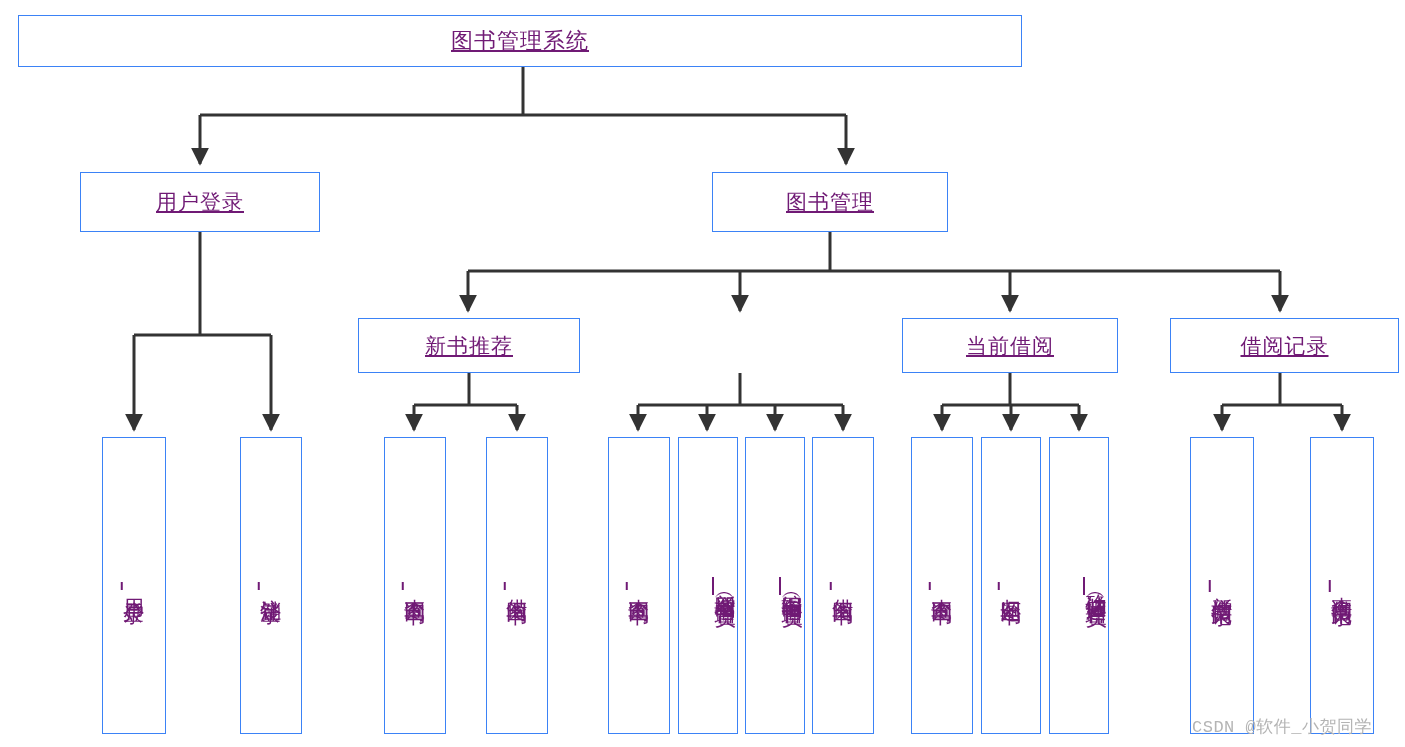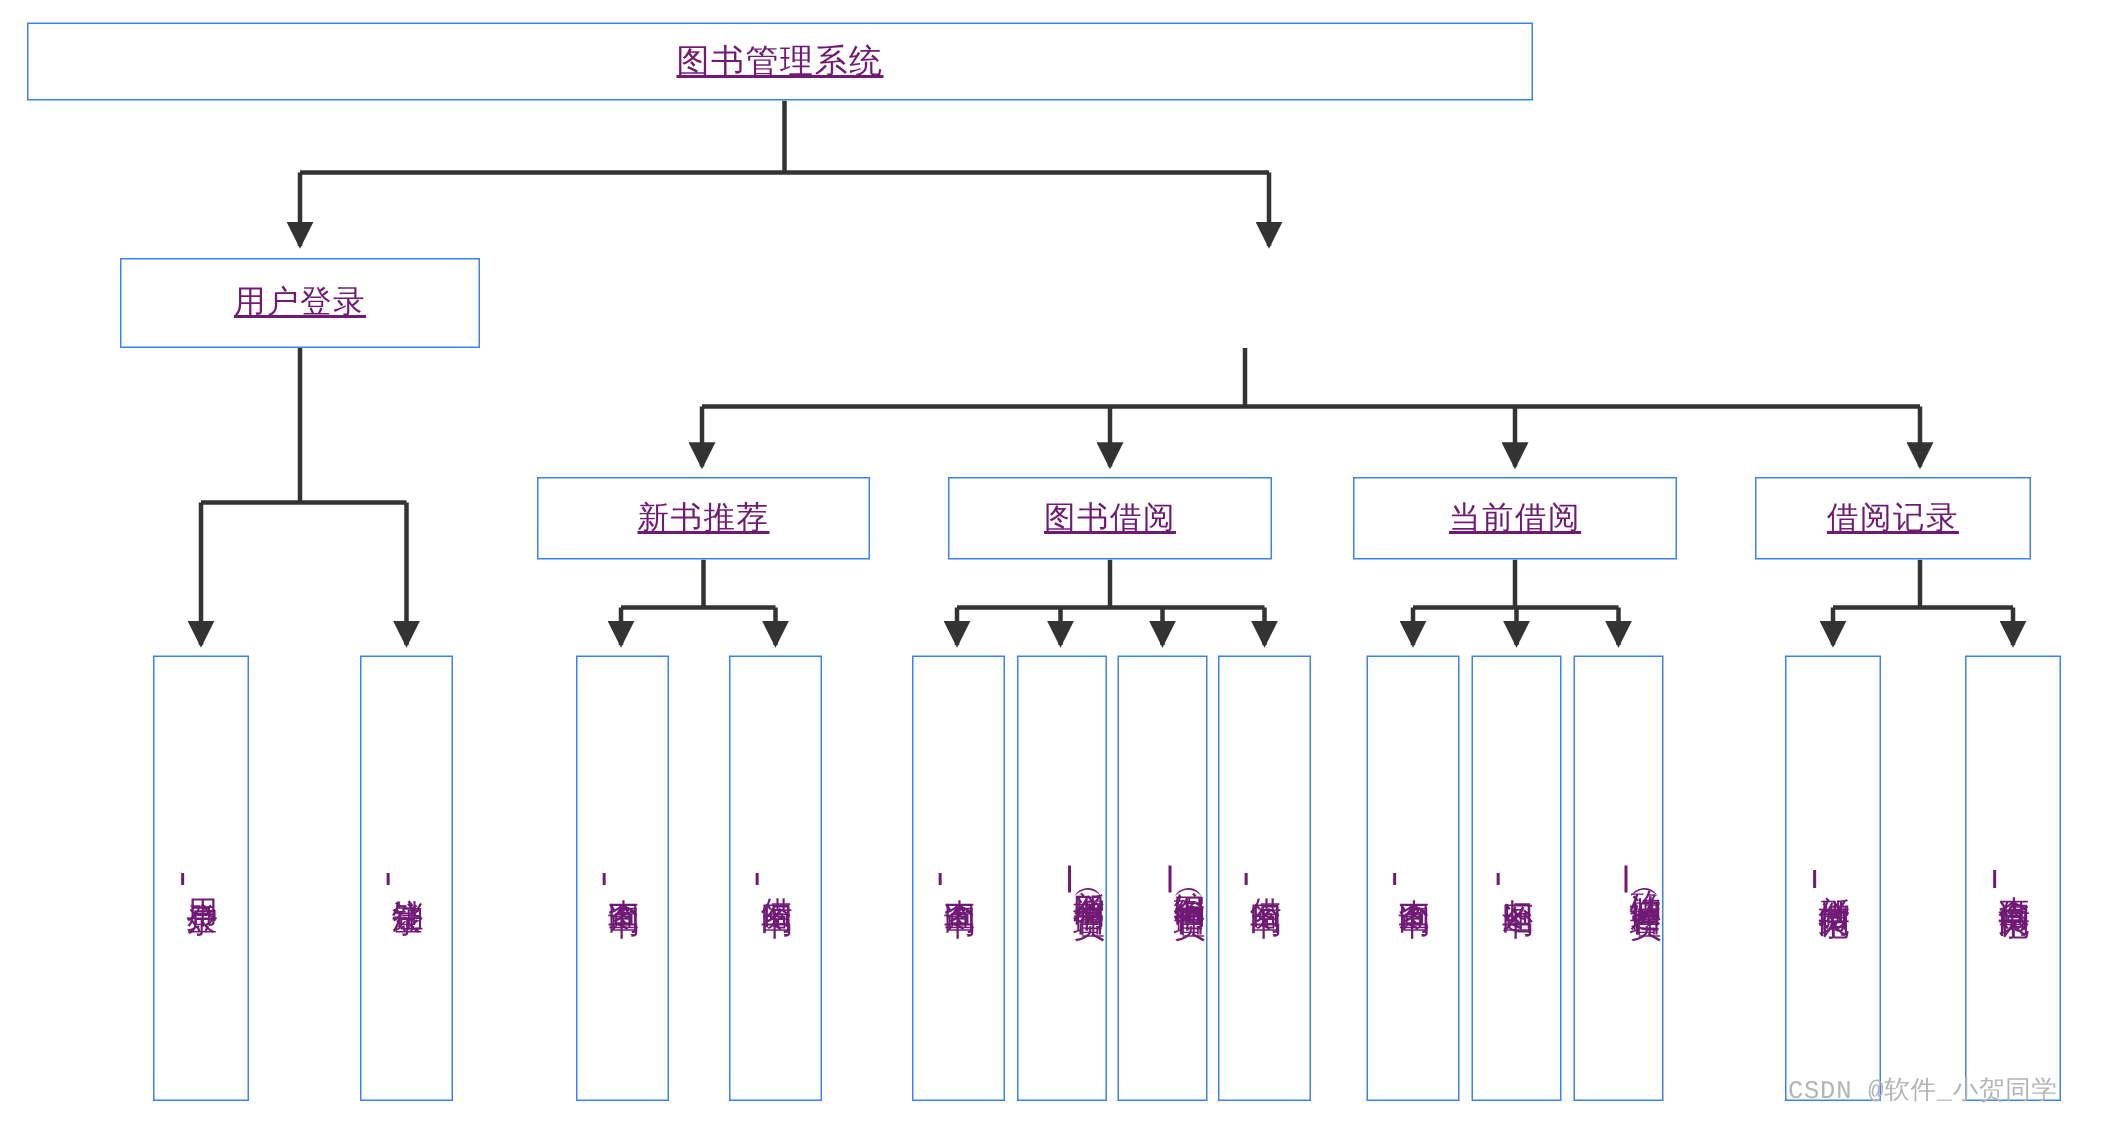--- a/index.html
+++ b/index.html
@@ -119,25 +119,25 @@
       <path d="M 1280 373 L 1280 405"></path>
       <path d="M 1222 405 L 1342 405"></path>
       <path d="M 1222 405 L 1222 430" marker-end="url(#arrow)"></path>
       <path d="M 1342 405 L 1342 430" marker-end="url(#arrow)"></path>
     </g>
   </svg>
 
   <div class="node horiz root" style="left:18px; top:15px; width:1004px; height:52px;">图书管理系统</div>
 
   <div class="node horiz" style="left:80px; top:172px; width:240px; height:60px;">用户登录</div>
+  <div class="node horiz" style="left:712px; top:172px; width:236px; height:60px;">图书管理</div>
 
   <div class="node horiz" style="left:358px; top:318px; width:222px; height:55px;text-align:right;">新书推荐</div>
-  <div class="node horiz" style="left:632px; top:318px; width:216px; height:55px;">图书借阅</div>
   <div class="node horiz" style="left:902px; top:318px; width:216px; height:55px;">当前借阅</div>
-  <div class="node horiz" style="left:1170px; top:318px; width:184px; height:55px;">借阅记录</div>
+  <div class="node horiz" style="left:1170px; top:318px; width:229px; height:55px;">借阅记录</div>
 
   <div class="node vert centered" style="left:102px; top:437px; width:64px; height:297px;">用户登录</div>
   <div class="node vert centered" style="left:240px; top:437px; width:62px; height:297px;">注销登录</div>
 
   <div class="node vert centered" style="left:384px; top:437px; width:62px; height:297px;">查询图书</div>
   <div class="node vert centered" style="left:486px; top:437px; width:62px; height:297px;">借阅图书</div>
 
   <div class="node vert centered" style="left:608px; top:437px; width:62px; height:297px;">查询图书</div>
   <div class="node vert" style="left:678px; top:437px; width:60px; height:297px;">新增图书（管理员）</div>
   <div class="node vert" style="left:745px; top:437px; width:60px; height:297px;">编辑图书（管理员）</div>

